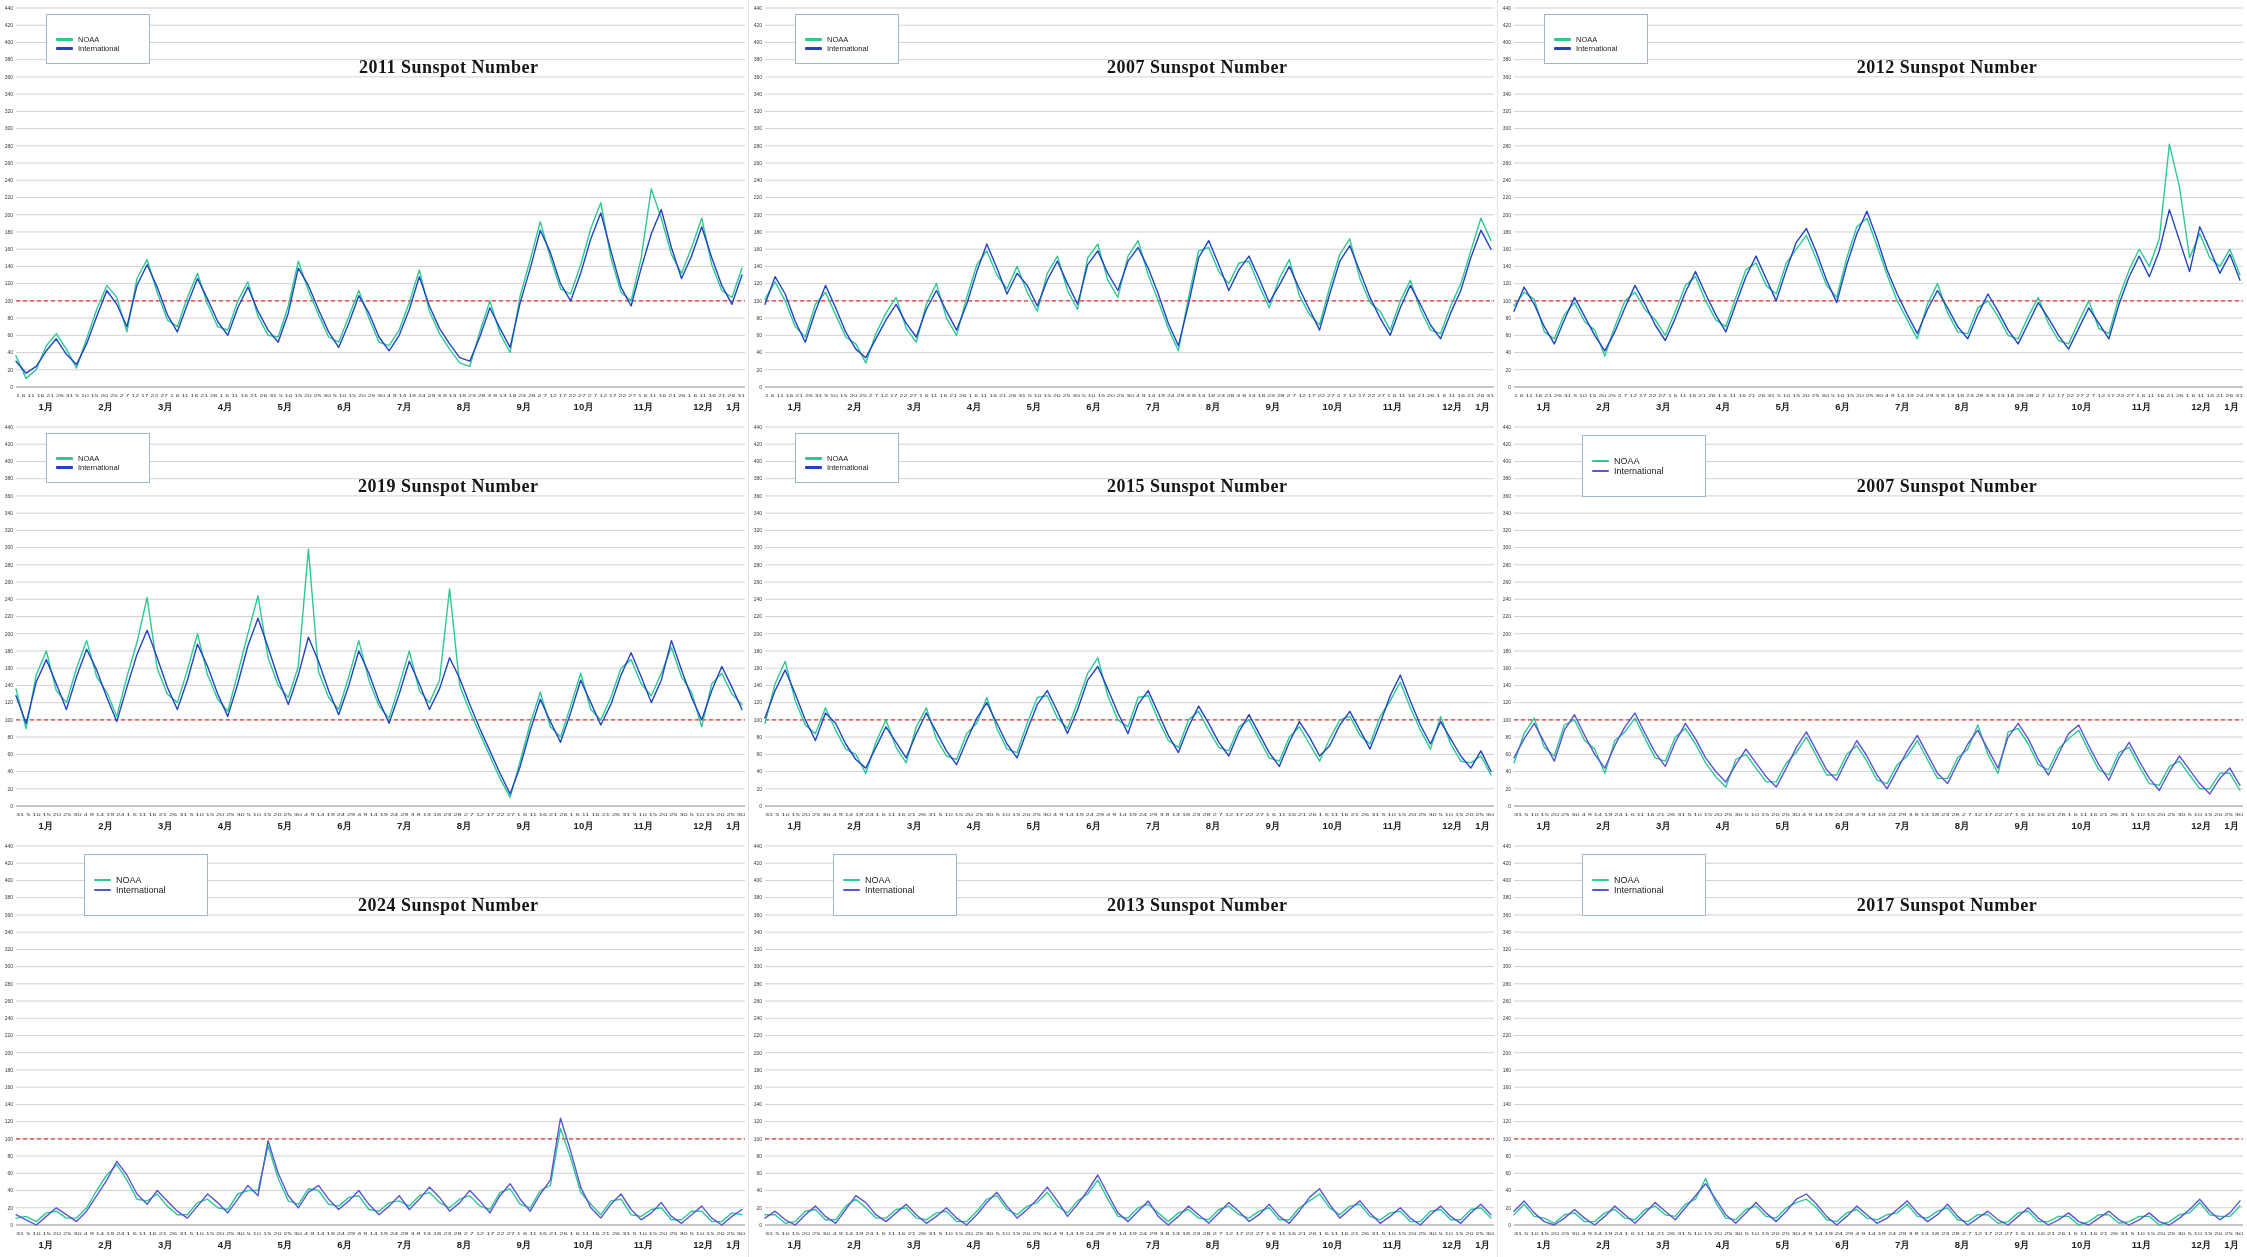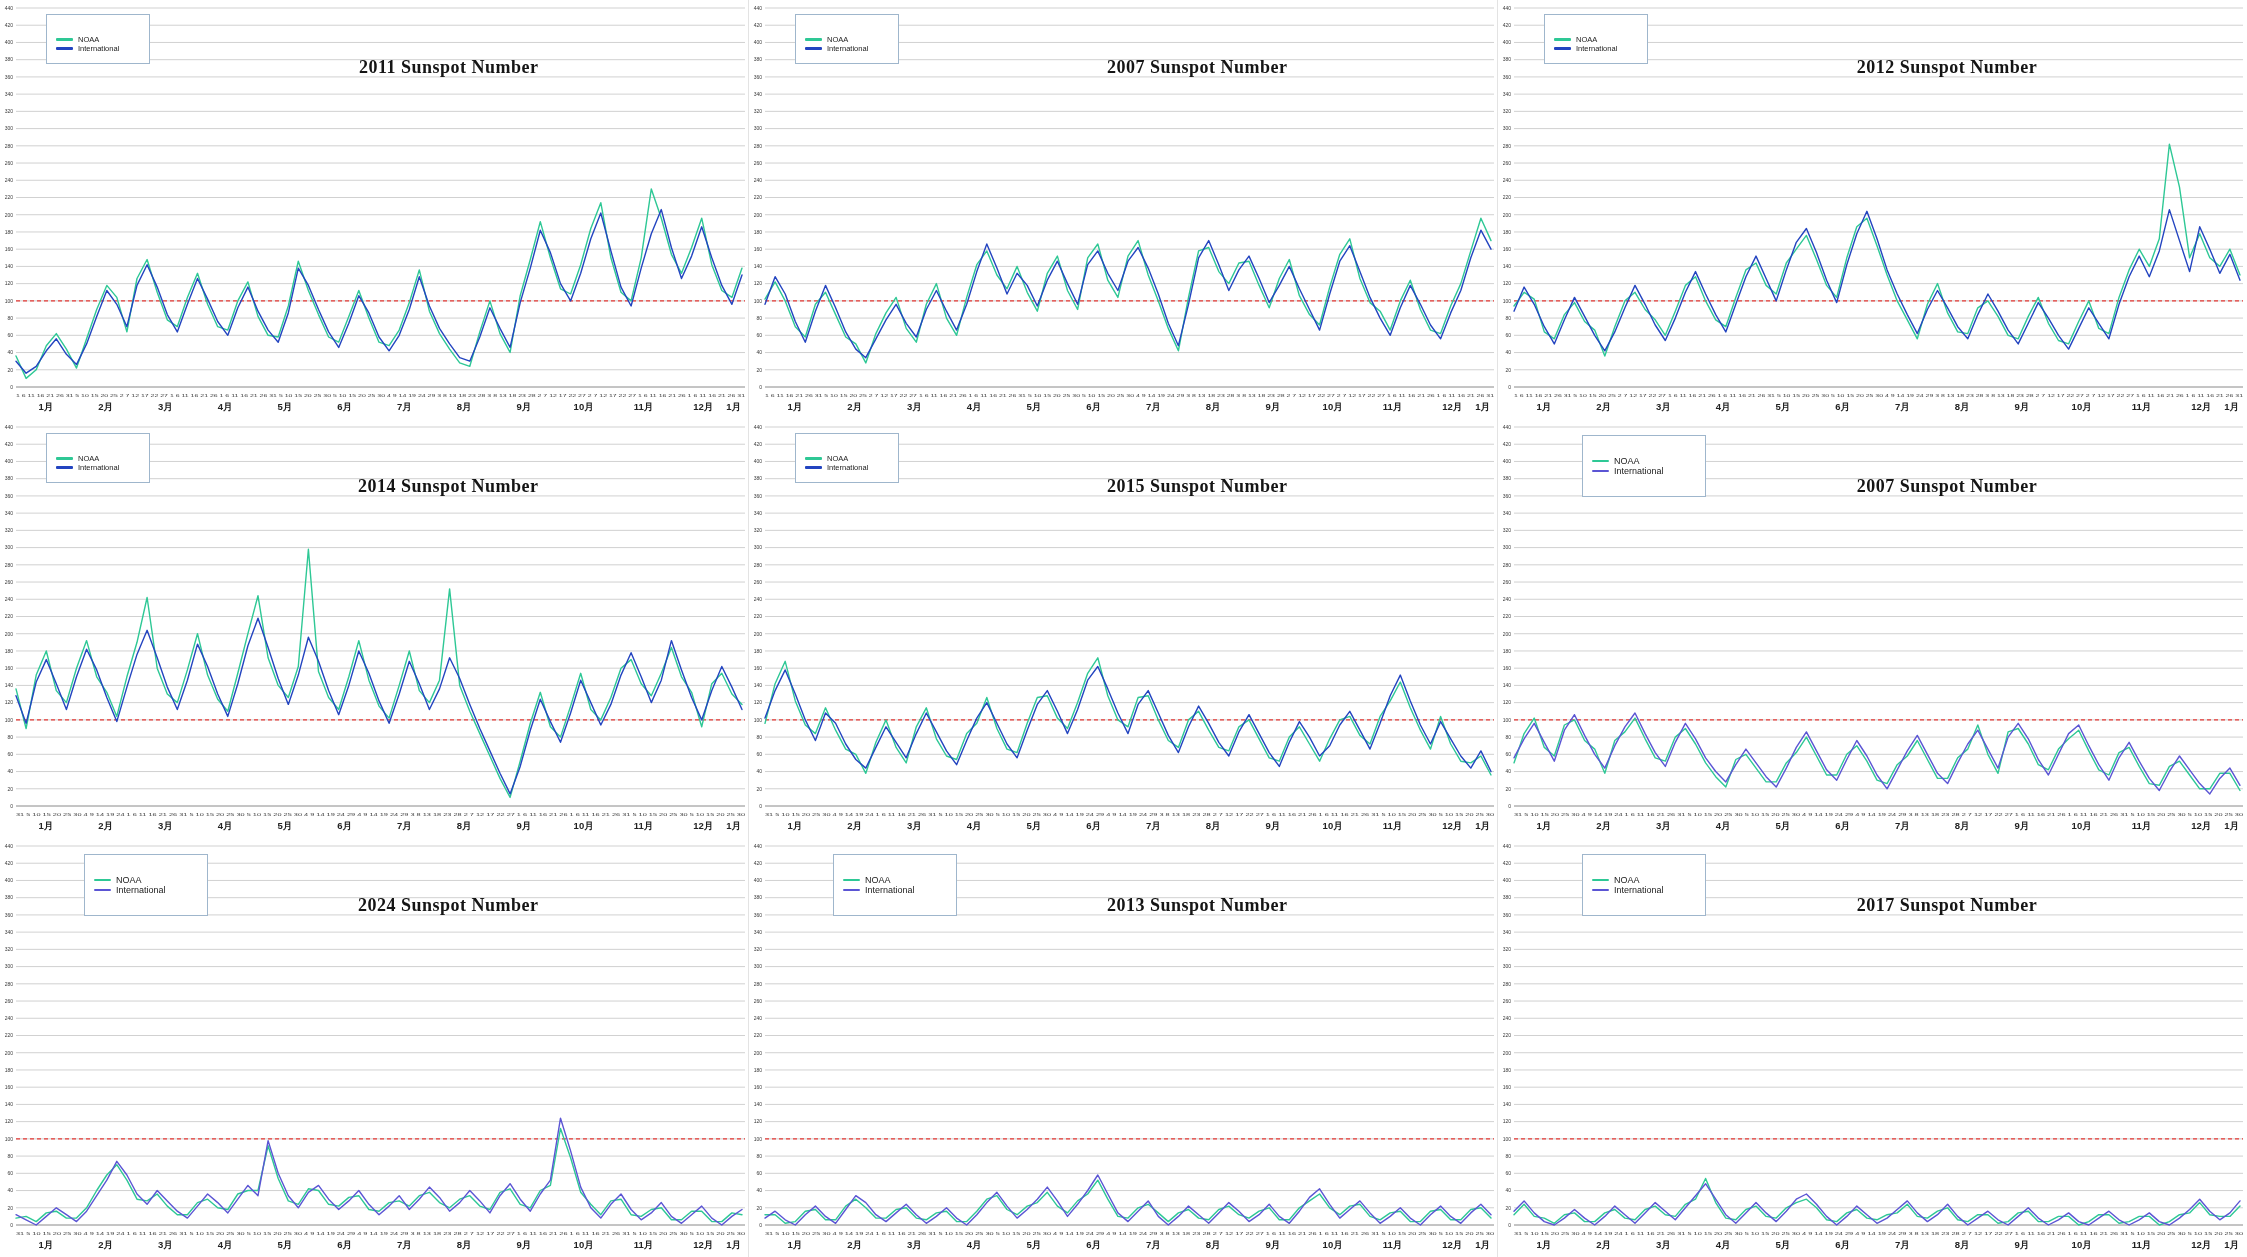--- a/index.html
+++ b/index.html
@@ -259,21 +259,21 @@
         <text x="464.15573770491807" y="410" text-anchor="middle" font-size="9.5" font-weight="600" fill="#222">8月</text>
         <text x="523.9098360655737" y="410" text-anchor="middle" font-size="9.5" font-weight="600" fill="#222">9月</text>
         <text x="583.6639344262295" y="410" text-anchor="middle" font-size="9.5" font-weight="600" fill="#222">10月</text>
         <text x="643.4180327868853" y="410" text-anchor="middle" font-size="9.5" font-weight="600" fill="#222">11月</text>
         <text x="703.172131147541" y="410" text-anchor="middle" font-size="9.5" font-weight="600" fill="#222">12月</text>
         <text x="741" y="410" text-anchor="end" font-size="9.5" font-weight="600" fill="#222">1月</text>
       </svg>
   </div>
 
   <div class="panel">
-    <div class="chart-title">2014 Sunspot Number</div>
+    <div class="chart-title">2019 Sunspot Number</div>
     <div class="legend-box small" style="border-color: rgb(159, 182, 204);">
       <div class="legend-row">
           <span class="swatch" style="background: rgb(46, 200, 149);"></span>
           <span>NOAA</span>
         </div>
       <div class="legend-row">
           <span class="swatch" style="background: rgb(35, 68, 192);"></span>
           <span>International</span>
         </div>
     </div>

